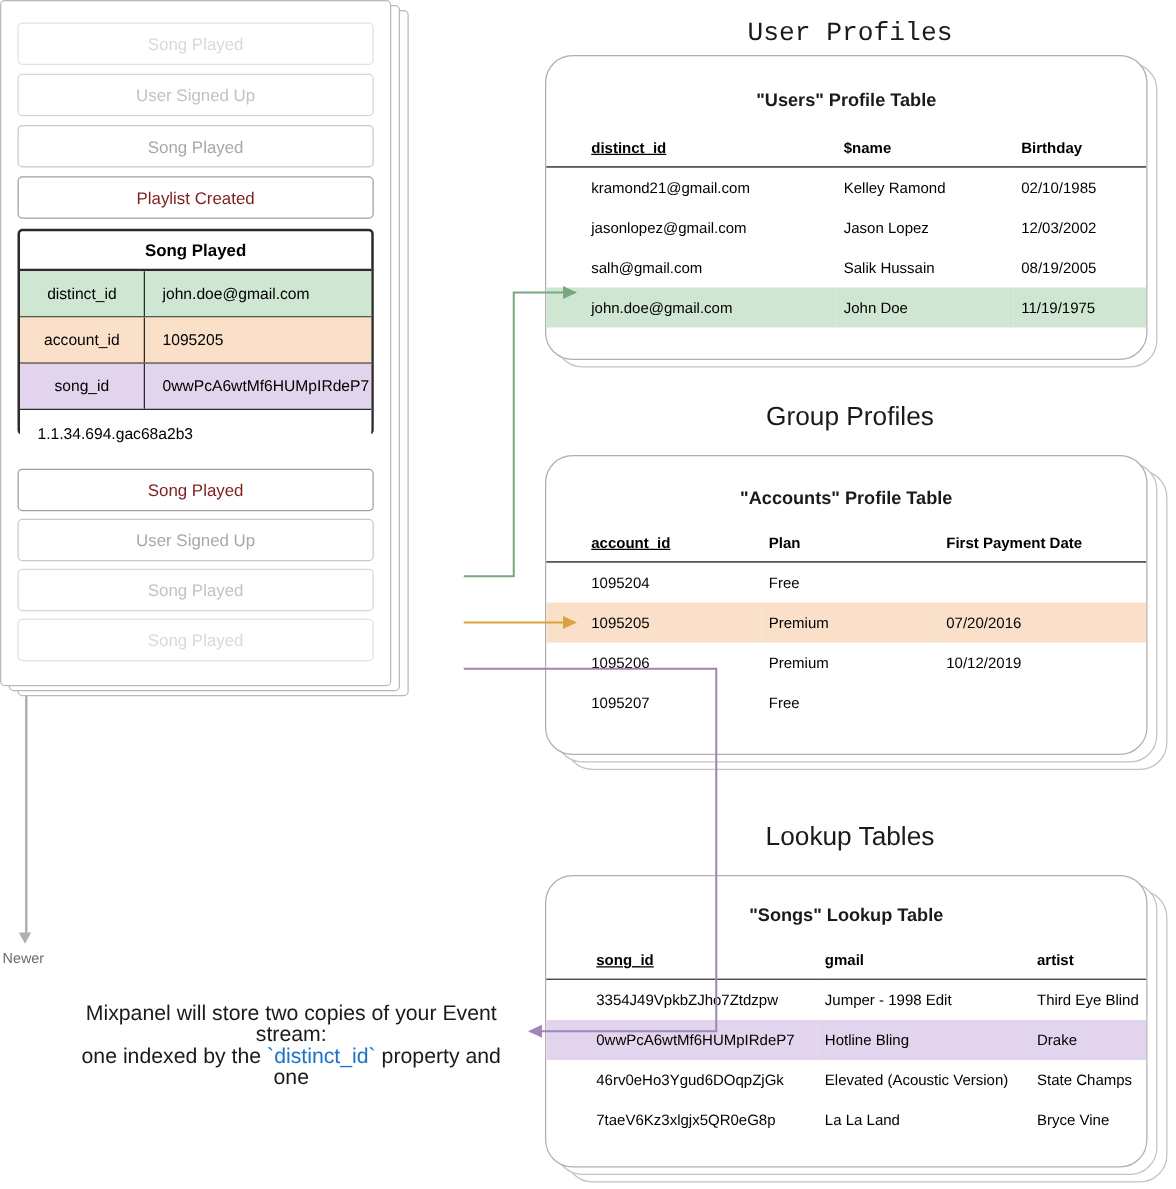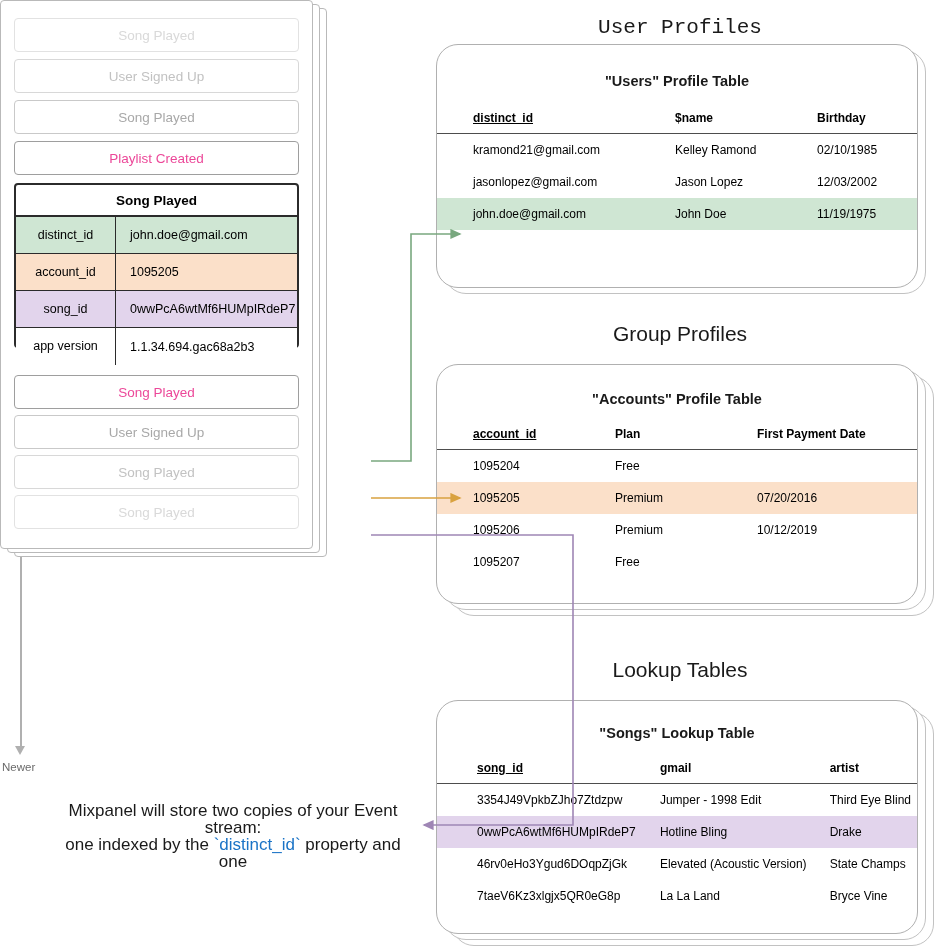--- a/index.html
+++ b/index.html
@@ -51,21 +51,21 @@
     border: 1px solid #9e9e9e;
     border-radius: 4px;
     background: #ffffff;
     text-align: center;
     font-size: 13.5px;
     box-sizing: border-box;
   }
   .event-row.faded-1 { color: #d9d9d9; border-color: #e2e2e2; }
   .event-row.faded-2 { color: #c2c2c2; border-color: #d8d8d8; }
   .event-row.faded-3 { color: #a8a8a8; border-color: #c9c9c9; }
-  .event-row.normal  { color: #ec4899; border-color: #9e9e9e; }
+  .event-row.normal  { color: #7f1d1d; border-color: #9e9e9e; }
 
   
   #expanded-event {
     position: absolute;
     left: 13px;
     top: 182px;
     width: 285px;
     height: 165px;
     border: 2px solid #2b2b2b;
     border-radius: 4px;
@@ -233,21 +233,20 @@
       </div>
       <div class="prop-row row-orange">
         <div class="prop-key">account_id</div>
         <div class="prop-val">1095205</div>
       </div>
       <div class="prop-row row-purple">
         <div class="prop-key">song_id</div>
         <div class="prop-val">0wwPcA6wtMf6HUMpIRdeP7</div>
       </div>
       <div class="prop-row row-plain">
-        <div class="prop-key">app version</div>
         <div class="prop-val">1.1.34.694.gac68a2b3</div>
       </div>
     </div>
 
     <div class="event-row normal" style="top:374px;">Song Played</div>
     <div class="event-row faded-3" style="top:414px;">User Signed Up</div>
     <div class="event-row faded-2" style="top:454px;">Song Played</div>
     <div class="event-row faded-1" style="top:494px;">Song Played</div>
   </div>
 </div>
@@ -277,20 +276,25 @@
         <tbody>
           <tr>
             <td class="id-cell" style="padding-left:36px;"><span>kramond21@gmail.com</span></td>
             <td>Kelley Ramond</td>
             <td>02/10/1985</td>
           </tr>
           <tr>
             <td class="id-cell" style="padding-left:36px;"><span>jasonlopez@gmail.com</span></td>
             <td>Jason Lopez</td>
             <td>12/03/2002</td>
+          </tr>
+          <tr>
+            <td class="id-cell" style="padding-left:36px;"><span>salh@gmail.com</span></td>
+            <td>Salik Hussain</td>
+            <td>08/19/2005</td>
           </tr>
           <tr class="hl-green">
             <td class="id-cell" style="padding-left:36px;"><span>john.doe@gmail.com</span></td>
             <td>John Doe</td>
             <td>11/19/1975</td>
           </tr>
         </tbody>
       </table>
     </div>
   </div>

